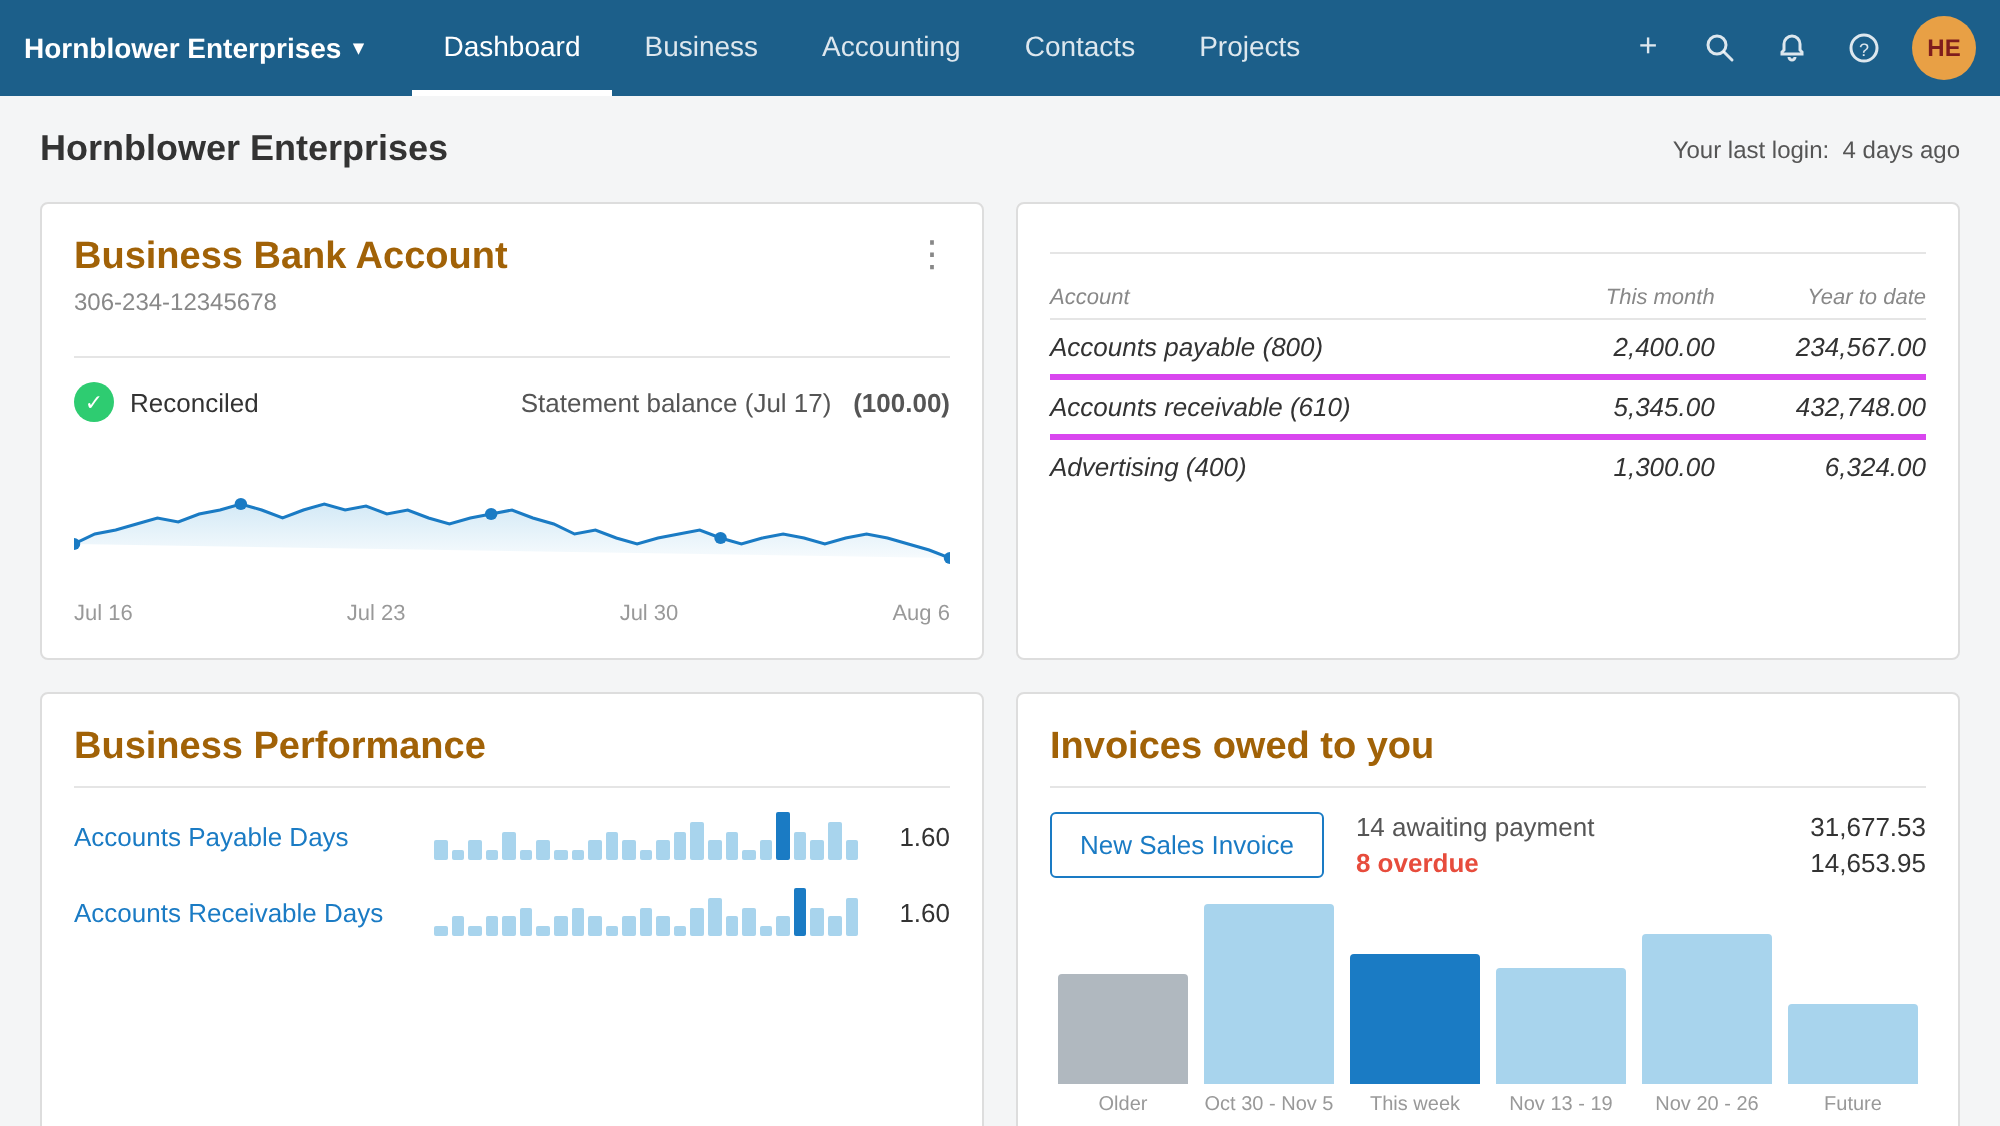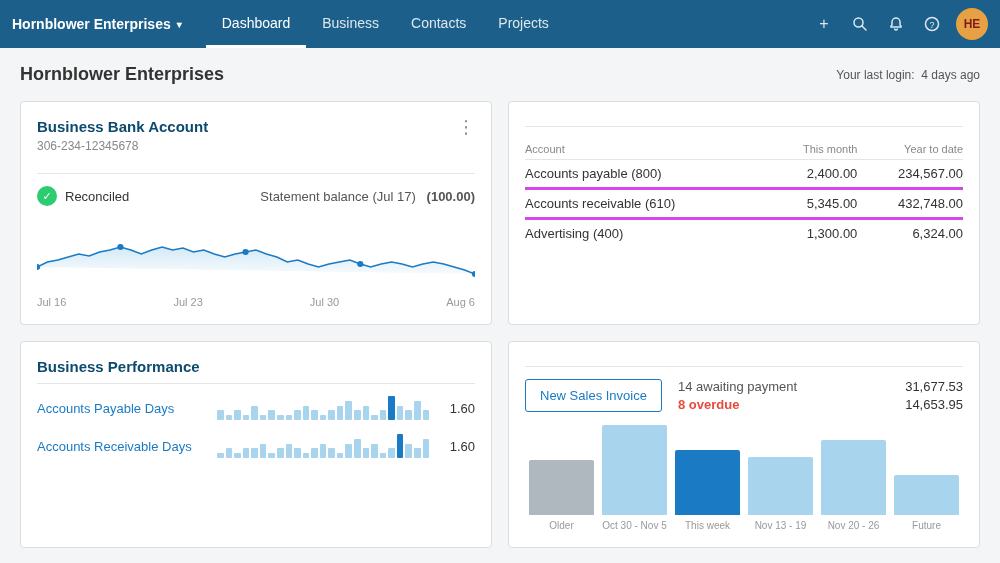--- a/index.html
+++ b/index.html
@@ -52,21 +52,21 @@
     .page-title { font-size: 18px; font-weight: 600; color: #333; }
     .last-login { font-size: 12px; color: #888; }
     .last-login span { color: #555; }
 
     
     .grid { display: grid; grid-template-columns: 1fr 1fr; gap: 16px; }
     .card {
       background: #fff; border-radius: 4px;
       border: 1px solid #ddd; padding: 16px;
     }
-    .card-title { font-size: 15px; font-weight: 700; color: #0c4a6e; margin-bottom: 4px; }
+    .card-title { font-size: 19px; font-weight: 700; color: #a16207; margin-bottom: 4px; }
     .card-subtitle { font-size: 12px; color: #888; margin-bottom: 12px; }
     .card-divider { border: none; border-top: 1px solid #e5e5e5; margin: 8px 0 12px; }
 
     
     .bank-header { display: flex; justify-content: space-between; align-items: flex-start; }
     .bank-more { color: #888; cursor: pointer; font-size: 18px; line-height: 1; }
     .bank-status { display: flex; align-items: center; gap: 8px; margin-bottom: 6px; }
     .reconciled-icon {
       width: 20px; height: 20px; border-radius: 50%;
       background: #2ecc71; display: flex; align-items: center;
@@ -82,21 +82,21 @@
 
     
     .perf-row { display: flex; align-items: center; gap: 10px; margin-bottom: 14px; }
     .perf-label { color: #1a7bc4; font-size: 13px; cursor: pointer; width: 170px; flex-shrink: 0; }
     .perf-bars { flex: 1; display: flex; align-items: flex-end; gap: 2px; height: 24px; }
     .perf-bar { background: #a8d4ed; border-radius: 1px; flex: 1; }
     .perf-bar.highlight { background: #1a7bc4; }
     .perf-value { font-size: 13px; color: #333; width: 36px; text-align: right; }
 
     
-    .watchlist-table { width: 100%; border-collapse: collapse; }
+    .watchlist-table { width: 100%; border-collapse: collapse; font-style: italic; }
     .watchlist-table th {
       font-size: 11px; color: #888; font-weight: 500;
       text-align: right; padding: 4px 0; border-bottom: 1px solid #e5e5e5;
     }
     .watchlist-table th:first-child { text-align: left; }
     .watchlist-table td {
       font-size: 13px; color: #333; padding: 6px 0;
       text-align: right;
     }
     .watchlist-table td:first-child { text-align: left; }
@@ -132,20 +132,21 @@
 <body>
 
 <nav class="navbar">
   <div class="navbar-brand">
     <span>Hornblower Enterprises</span>
     <span class="chevron">▾</span>
   </div>
   <div class="nav-links">
     <a class="nav-link active">Dashboard</a>
     <a class="nav-link">Business</a>
+    <a class="nav-link">Accounting</a>
     <a class="nav-link">Contacts</a>
     <a class="nav-link">Projects</a>
   </div>
   <div class="nav-actions">
     <div class="nav-icon-btn">+</div>
     <div class="nav-icon-btn">
       <svg width="16" height="16" viewBox="0 0 16 16" fill="none">
           <circle cx="6.5" cy="6.5" r="4.5" stroke="rgba(255,255,255,0.85)" stroke-width="1.5"></circle>
           <line x1="10" y1="10" x2="14" y2="14" stroke="rgba(255,255,255,0.85)" stroke-width="1.5" stroke-linecap="round"></line>
         </svg>
@@ -314,20 +315,21 @@
               <div class="perf-bar" style="height:60%"></div>
               <div class="perf-bar" style="height:40%"></div>
               <div class="perf-bar" style="height:80%"></div>
             </div>
     <span class="perf-value">1.60</span>
   </div>
         </div>
     </div>
 
     <div class="card">
+      <div class="card-title">Invoices owed to you</div>
       <hr class="card-divider">
       <div class="invoice-top">
         <button class="new-invoice-btn">New Sales Invoice</button>
         <div class="invoice-summary" id="invoice-summary">
             <div class="invoice-row">
     <span class="label">14 awaiting payment</span>
     <span class="amount">31,677.53</span>
   </div>
             <div class="invoice-row">
     <span class="label overdue">8 overdue</span>

